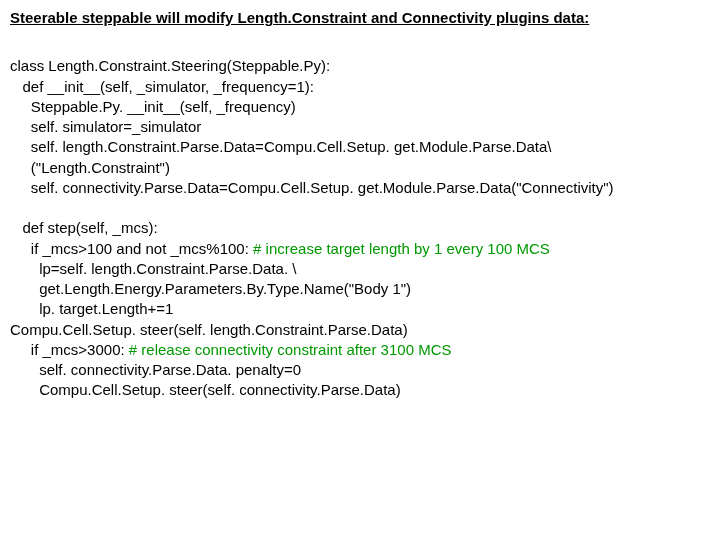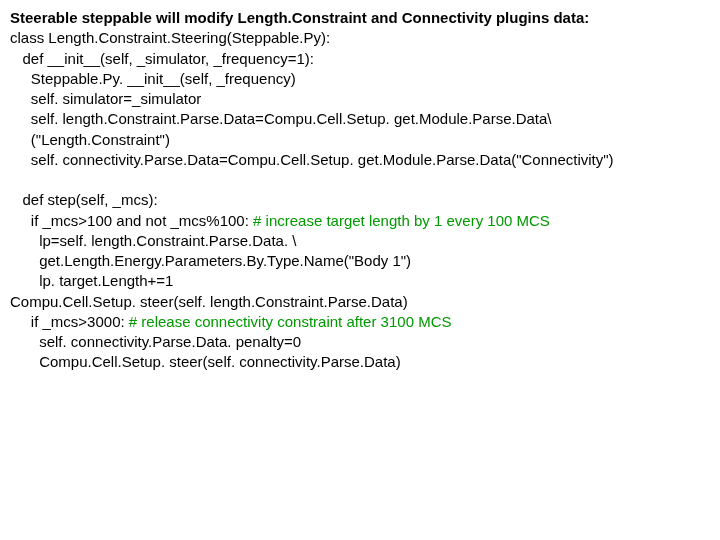--- a/index.html
+++ b/index.html
@@ -9,20 +9,22 @@
     font-size: 15px;
     background: #ffffff;
     color: #000000;
     width: 720px;
     height: 540px;
     box-sizing: border-box;
     line-height: 1.35;
   }
   .title {
     font-weight: bold;
+    margin-bottom: 28px;
+    text-decoration: underline;
   }
   .code {
     white-space: pre;
     font-family: Liberation Sans, sans-serif;
   }
   .comment {
     color: #009900;
   }
 </style>
 </head>

